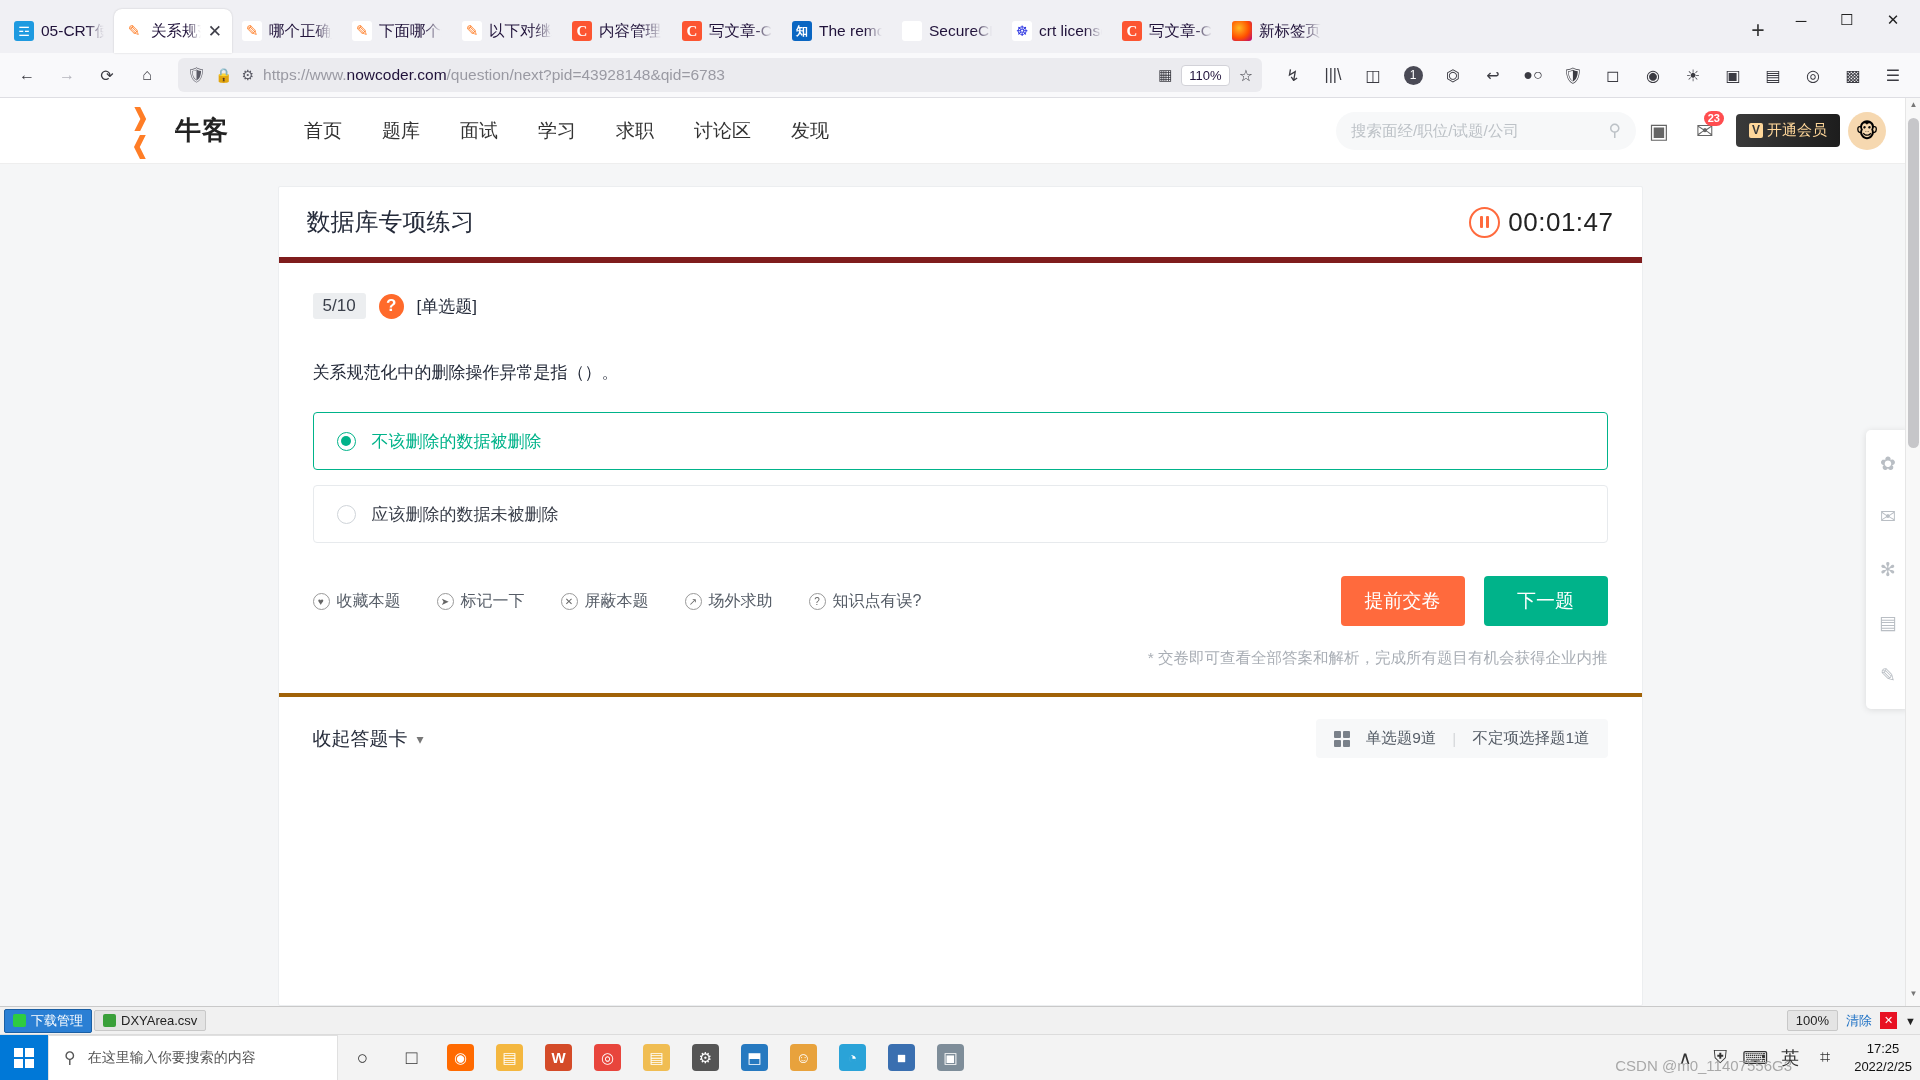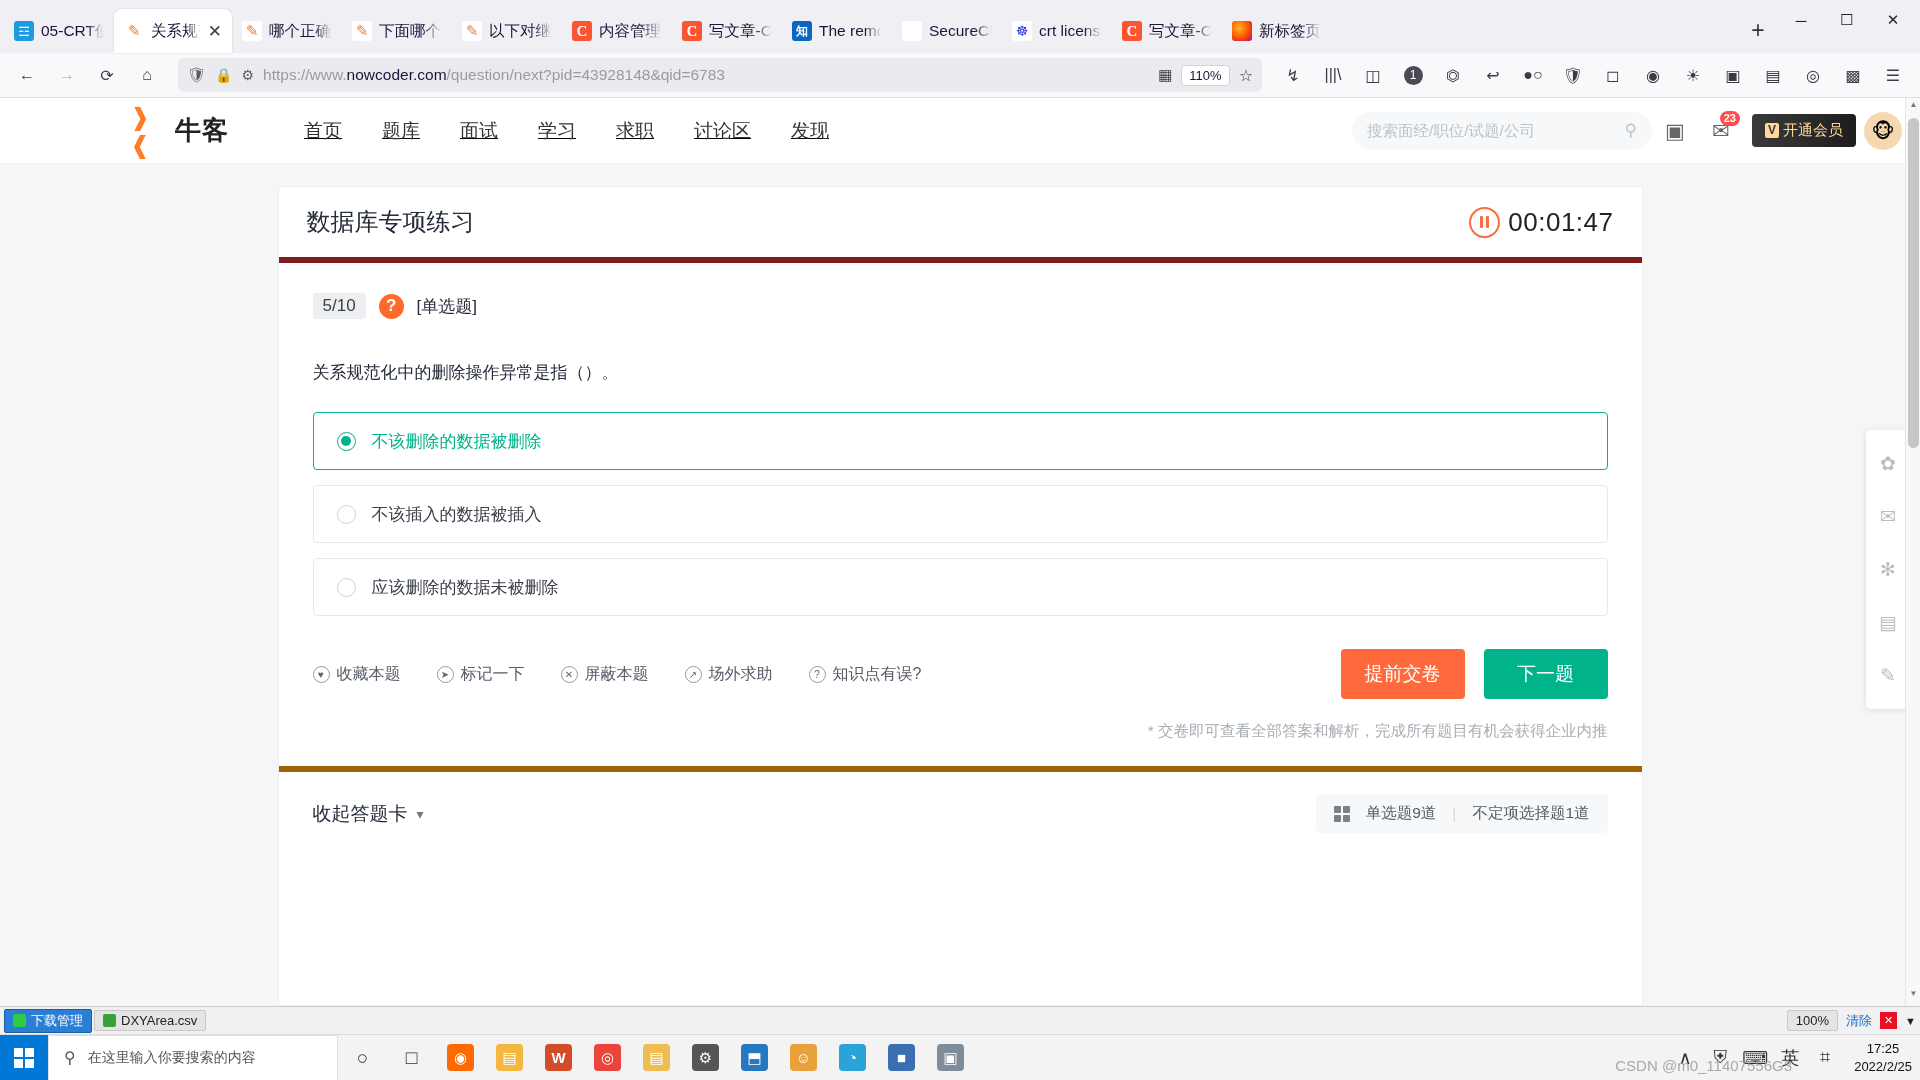--- a/index.html
+++ b/index.html
@@ -85,25 +85,25 @@
   .site-header {
     height: 66px; background: #fff; display: flex; align-items: center;
     padding: 0 0 0 130px; border-bottom: 1px solid #eee;
   }
   .logo { display: flex; align-items: center; gap: 7px; }
   .logo-mark {
     width: 38px; height: 32px; display: flex; align-items: center;
     justify-content: center; color: #ff7d26; font-size: 24px; font-weight: bold;
   }
   .logo-text { font-size: 26px; font-weight: bold; color: #222; letter-spacing: 1px; }
-  .nav-menu { display: flex; gap: 0; margin-left: 55px; text-decoration: underline; }
+  .nav-menu { display: flex; gap: 0; margin-left: 55px; }
   .nav-item {
     font-size: 19px; color: #333; padding: 0 20px; white-space: nowrap;
   }
-  .hdr-right { margin-left: auto; display: flex; align-items: center; gap: 0; padding-right: 18px; }
+  .hdr-right { margin-left: auto; display: flex; align-items: center; gap: 0; padding-right: 34px; }
   .searchbox {
     width: 300px; height: 38px; background: #f7f8f9; border-radius: 19px;
     display: flex; align-items: center; padding: 0 15px;
   }
   .searchbox input {
     flex: 1; border: none; background: transparent; outline: none;
     font-size: 15.5px; color: #333; font-family: inherit;
   }
   .searchbox input::placeholder { color: #bdc2c7; }
   .hdr-icon {
@@ -204,21 +204,21 @@
     font-size: 19px; display: flex; align-items: center;
     justify-content: center; padding: 0 22px;
   }
   .btn-submit { background: #ff6a3d; }
   .btn-next { background: #00b38a; }
   .note {
     text-align: right; font-size: 15.5px; color: #a9aeb5; margin: 22px 0 0 0;
     padding-bottom: 24px;
   }
   .card-foot {
-    border-top: 6px solid #a16207; padding: 22px 34px;
+    border-top: 4px solid #a16207; padding: 22px 34px;
     display: flex; align-items: center;
   }
   .foot-left { display: flex; align-items: center; gap: 9px; font-size: 19px; color: #252b3a; }
   .foot-right {
     margin-left: auto; display: flex; align-items: center; gap: 16px;
     background: #f7f8f9; padding: 9px 18px; border-radius: 4px;
     font-size: 15.5px; color: #555c66;
   }
   .grid-ico {
     width: 16px; height: 16px; display: grid;
@@ -448,24 +448,20 @@
           <span class="q-help">?</span>
           <span class="q-type">[单选题]</span>
         </div>
 
         <div class="q-stem">关系规范化中的删除操作异常是指（）。</div>
 
         <div class="options" id="options-host">
             <div class="option selected">
               <span class="radio"></span>
               <span>不该删除的数据被删除</span>
-            </div>
-            <div class="option">
-              <span class="radio"></span>
-              <span>不该插入的数据被插入</span>
             </div>
             <div class="option">
               <span class="radio"></span>
               <span>应该删除的数据未被删除</span>
             </div>
           </div>
 
         <div class="action-row">
           <div id="actions-host" style="display:flex;align-items:center;">
               <div class="action-link">

